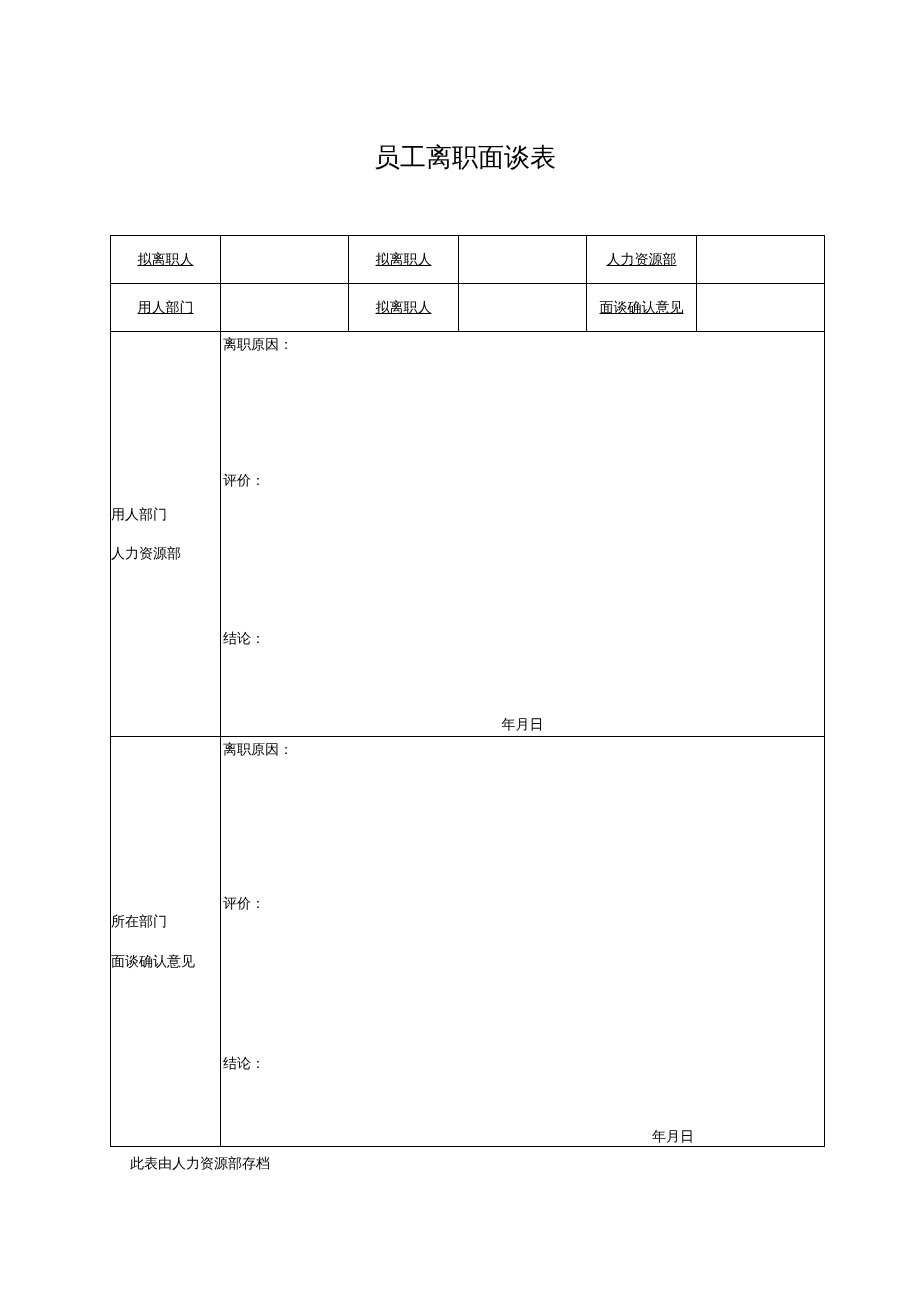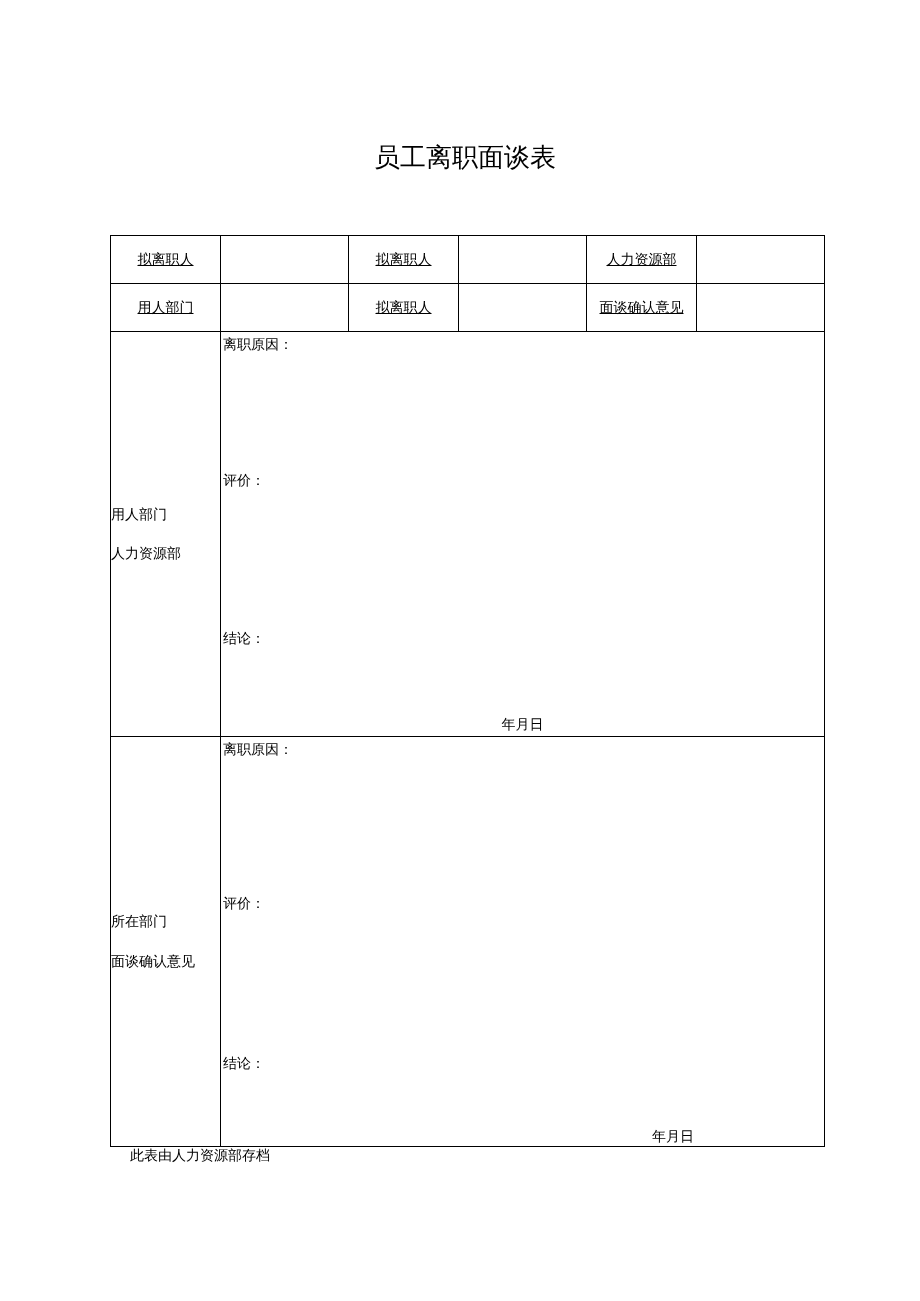--- a/index.html
+++ b/index.html
@@ -92,21 +92,21 @@
     }
     .date-right {
       position: absolute;
       bottom: 0px;
       right: 130px;
       font-size: 14px;
       letter-spacing: 0;
     }
     .footer-note {
       font-size: 14px;
-      margin-top: 0;
+      margin-top: 8px;
       margin-left: 20px;
     }
   </style>
 </head>
 <body>
 
 <div class="page">
   <div class="title">员工离职面谈表</div>
 
   <table>

